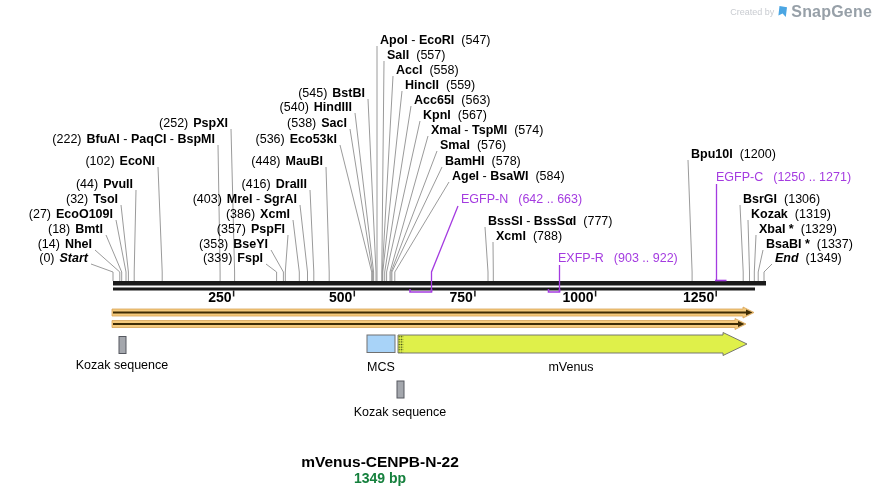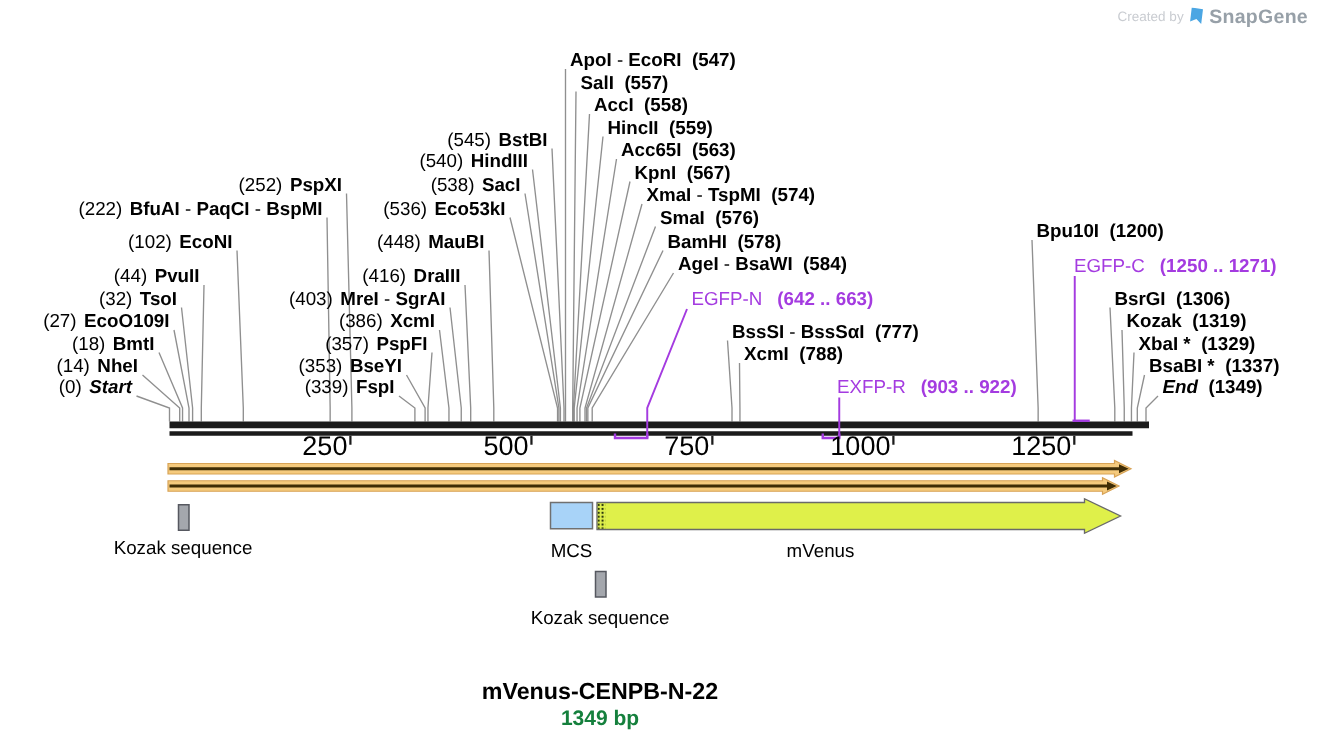--- a/index.html
+++ b/index.html
@@ -2,31 +2,31 @@
 <html style="--purple: #a43be0;"><head>
 <meta charset="utf-8">
 <style>
   html,body{margin:0;padding:0;}
   body{width:878px;height:494px;position:relative;background:#fff;
        font-family:"Liberation Sans",sans-serif;overflow:hidden;}
   #stage{position:absolute;inset:0;}
   #map-svg{position:absolute;left:0;top:0;}
   .site-label{position:absolute;font-size:12.5px;line-height:13px;white-space:nowrap;color:#000;}
   .site-label .pos{font-weight:400;margin-right:5px;}
-  .site-label .posr{font-weight:700;margin-left:7px;text-align:right;}
+  .site-label .posr{font-weight:400;margin-left:7px;text-align:right;}
   .site-label .sep{font-weight:400;}
   .site-label b{font-weight:700;}
   .site-label.purple{color:var(--purple);font-weight:400;}
   .site-label.purple .posr{margin-left:10px;}
-  .ruler-num{position:absolute;font-size:18px;line-height:13px;color:#000;white-space:nowrap;}
+  .ruler-num{position:absolute;font-size:14px;line-height:13px;color:#000;white-space:nowrap;font-weight:bold;}
   .feat-label{position:absolute;width:160px;text-align:center;font-size:12.5px;line-height:14px;color:#000;}
   .credit{position:absolute;top:3px;right:6px;display:flex;align-items:center;gap:4px;}
   .credit .made{font-size:9px;}
-  .credit .brand{font-size:13px;font-weight:600;letter-spacing:.2px;}
-  .footer{position:absolute;left:0;width:760px;text-align:center;margin-left:20px;}
+  .credit .brand{font-size:16px;font-weight:600;letter-spacing:.2px;}
+  .footer{position:absolute;left:0;width:760px;text-align:center;}
   .footer .t{font-size:15.5px;font-weight:700;color:#000;line-height:17px;}
   .footer .bp{font-size:14px;color:#15803d;line-height:15px;margin-top:1px;font-weight:bold;}
 </style>
 </head>
 <body>
 
 <div id="stage">
 
   <div class="credit">
     <span class="made" style="color: rgb(201, 204, 209);">Created by</span>
@@ -150,21 +150,21 @@
       <div class="site-label purple" style="top:193px;left:461px;">EGFP-N<span class="posr">(642 .. 663)</span></div>
       <div class="site-label purple" style="top:252px;left:558px;">EXFP-R<span class="posr">(903 .. 922)</span></div>
       <div class="site-label purple" style="top:171px;left:716px;">EGFP-C<span class="posr">(1250 .. 1271)</span></div>
       <div class="ruler-num" style="top:291px;right:646.4px;">250</div>
       <div class="ruler-num" style="top:291px;right:525.7px;">500</div>
       <div class="ruler-num" style="top:291px;right:405.1px;">750</div>
       <div class="ruler-num" style="top:291px;right:284.4px;">1000</div>
       <div class="ruler-num" style="top:291px;right:163.8px;">1250</div>
       <div class="feat-label" style="top:358px;left:42px;">Kozak sequence</div>
       <div class="feat-label" style="top:360px;left:301px;">MCS</div>
-      <div class="feat-label" style="top:360px;left:467px;">mVenus</div>
+      <div class="feat-label" style="top:360px;left:491px;">mVenus</div>
       <div class="feat-label" style="top:405px;left:320px;">Kozak sequence</div>
     </div>
 
   <div class="footer" style="top: 453px;">
     <div class="t">mVenus-CENPB-N-22</div>
     <div class="bp">1349 bp</div>
   </div>
 </div>
 
 </body></html>

